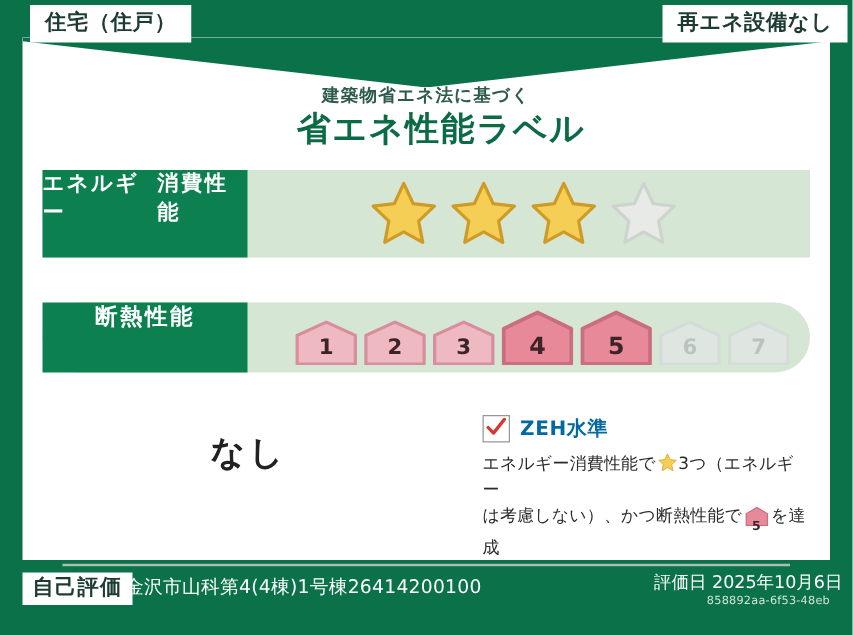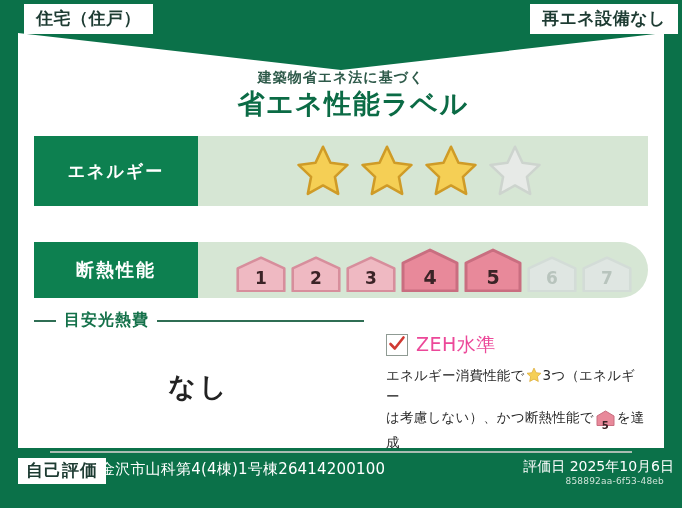--- a/index.html
+++ b/index.html
@@ -90,22 +90,22 @@
     z-index: 4;
   }
   .perf-row.energy { top: 106px; }
   .perf-row.insul  { top: 212px; height: 56px; border-radius: 28px; }
 
   .perf-label {
     width: 164px;
     background: #0d8050;
     color: #ffffff;
     display: flex;
-    flex-direction: column;
-    align-items: center;
+    flex-direction: row;
+    align-items: flex-start;
     justify-content: center;
     font-weight: bold;
     font-size: 17px;
     letter-spacing: 2px;
     line-height: 1.35;
     flex: none;
   }
   .perf-row.insul .perf-label { font-size: 18px; }
 
   .perf-body {
@@ -209,23 +209,23 @@
   .checkbox {
     width: 20px;
     height: 20px;
     border: 1.5px solid #8f9b94;
     position: relative;
     flex: none;
     background: #fff;
   }
   .checkbox svg { position: absolute; left: 1px; top: 0px; }
   .zeh-title {
-    font-size: 19px;
-    font-weight: normal;
-    color: #ec4899;
+    font-size: 16px;
+    font-weight: bold;
+    color: #0369a1;
     letter-spacing: 0.5px;
   }
   .zeh-desc {
     margin-top: 7px;
     font-size: 13.5px;
     color: #2a2a2a;
     line-height: 1.55;
     letter-spacing: 0.2px;
   }
   .zeh-desc .mini-star { vertical-align: -3px; margin: 0 1px; }
@@ -305,20 +305,21 @@
   <div class="card-notch"></div>
 
   <div class="title-wrap">
     <div class="title-sub">建築物省エネ法に基づく</div>
     <div class="title-main">省エネ性能ラベル</div>
   </div>
 
   <div class="perf-row energy">
     <div class="perf-label">
       <span>エネルギー</span>
+      <span>消費性能</span>
     </div>
     <div class="perf-body">
       <div class="stars" id="stars-container">
           <svg class="star" viewBox="0 0 24 24">
             <path d="M12 1.6l3.2 6.9 7.3.9-5.4 5.1 1.4 7.3L12 18.2 5.5 21.8l1.4-7.3L1.5 9.4l7.3-.9z" fill="#f5cf55" stroke="#cf9b27" stroke-width="1.1" stroke-linejoin="round"></path>
           </svg>
           <svg class="star" viewBox="0 0 24 24">
             <path d="M12 1.6l3.2 6.9 7.3.9-5.4 5.1 1.4 7.3L12 18.2 5.5 21.8l1.4-7.3L1.5 9.4l7.3-.9z" fill="#f5cf55" stroke="#cf9b27" stroke-width="1.1" stroke-linejoin="round"></path>
           </svg>
           <svg class="star" viewBox="0 0 24 24">
@@ -378,25 +379,20 @@
               <path d="M2 43 L2 15 L29 2 L56 15 L56 43 Z" fill="#dfe6e2" stroke="#d3dcd7" stroke-width="3" stroke-linejoin="round"></path>
             </svg>
             <span>7</span>
           </div>
         </div>
     </div>
   </div>
 
   <div class="lower">
     <div class="lower-left">
-      <div class="cost-head">
-        <span class="rule short"></span>
-        <span class="cost-head-text">目安光熱費</span>
-        <span class="rule"></span>
-      </div>
       <div class="cost-value">なし</div>
     </div>
 
     <div class="lower-right">
       <div class="zeh-head">
         <span class="checkbox">
           <svg width="18" height="18" viewBox="0 0 18 18">
             <path d="M2.5 9 L6.8 13.5 L15.5 2.5" stroke="#d03a33" stroke-width="2.6" fill="none" stroke-linecap="round" stroke-linejoin="round"></path>
           </svg>
         </span>

